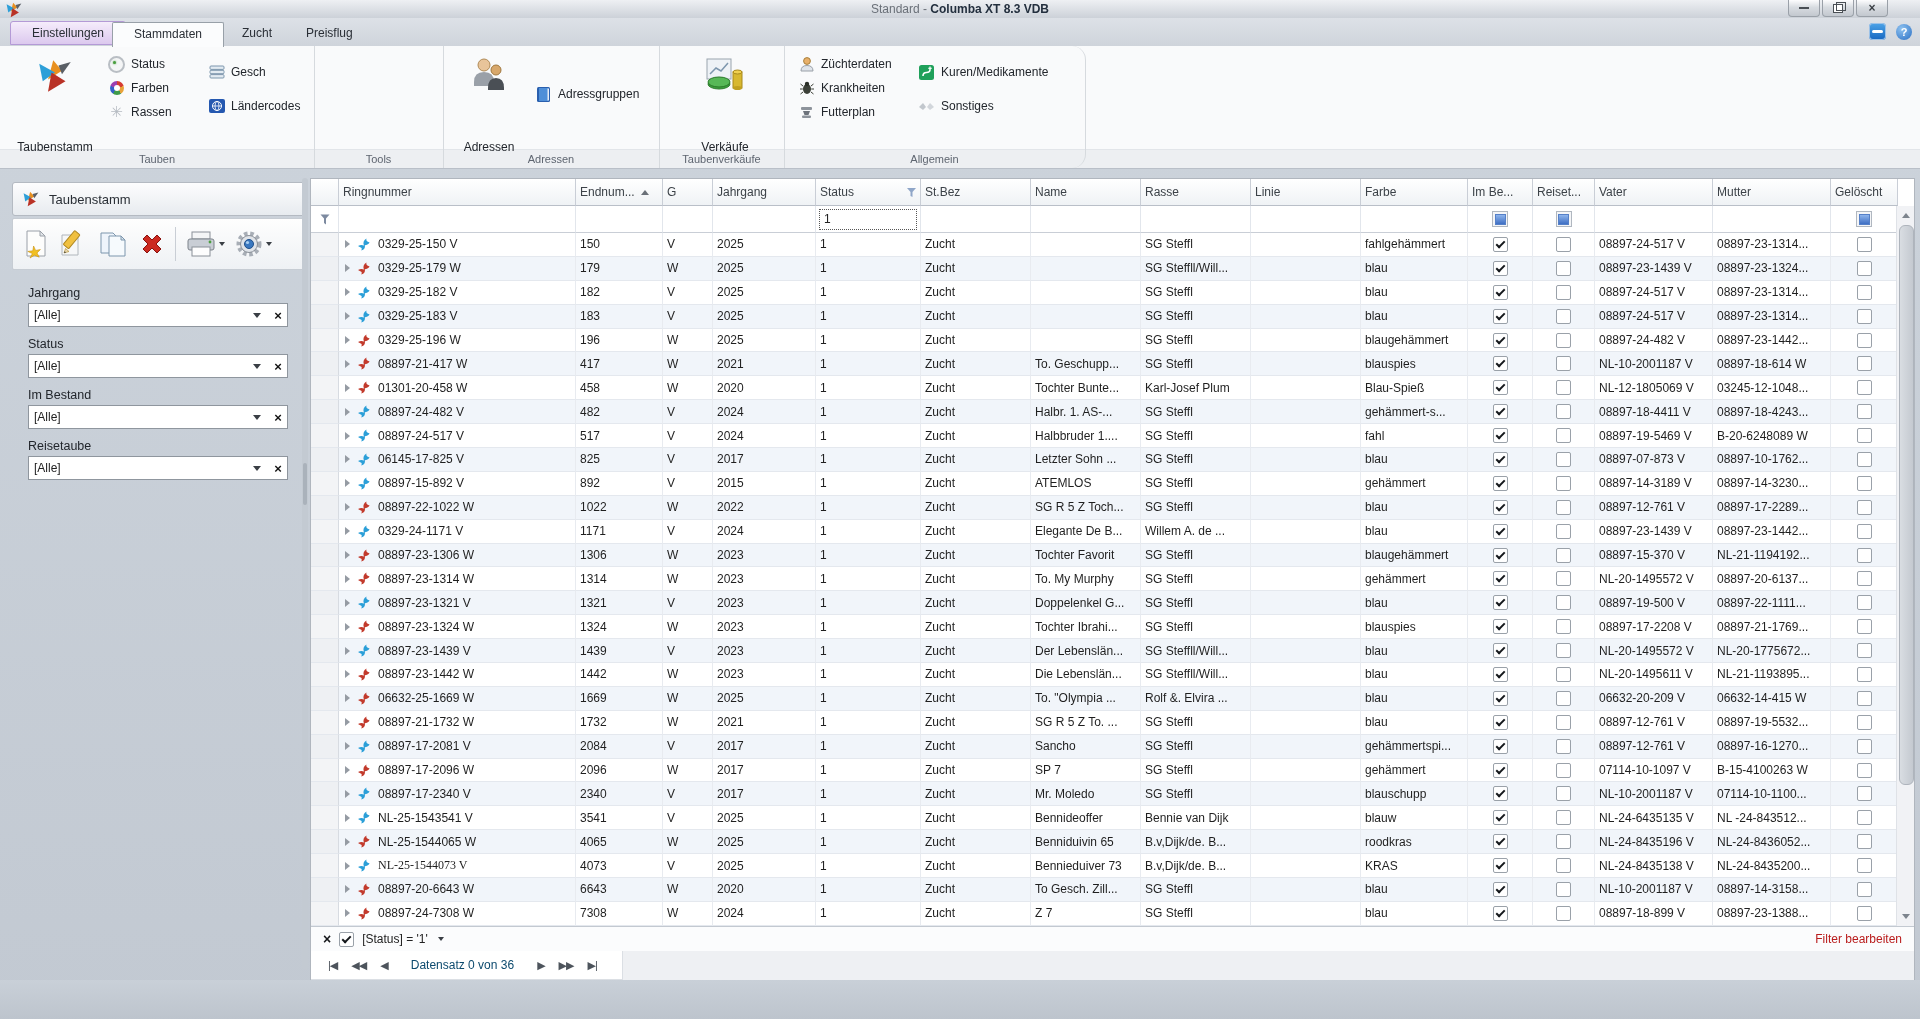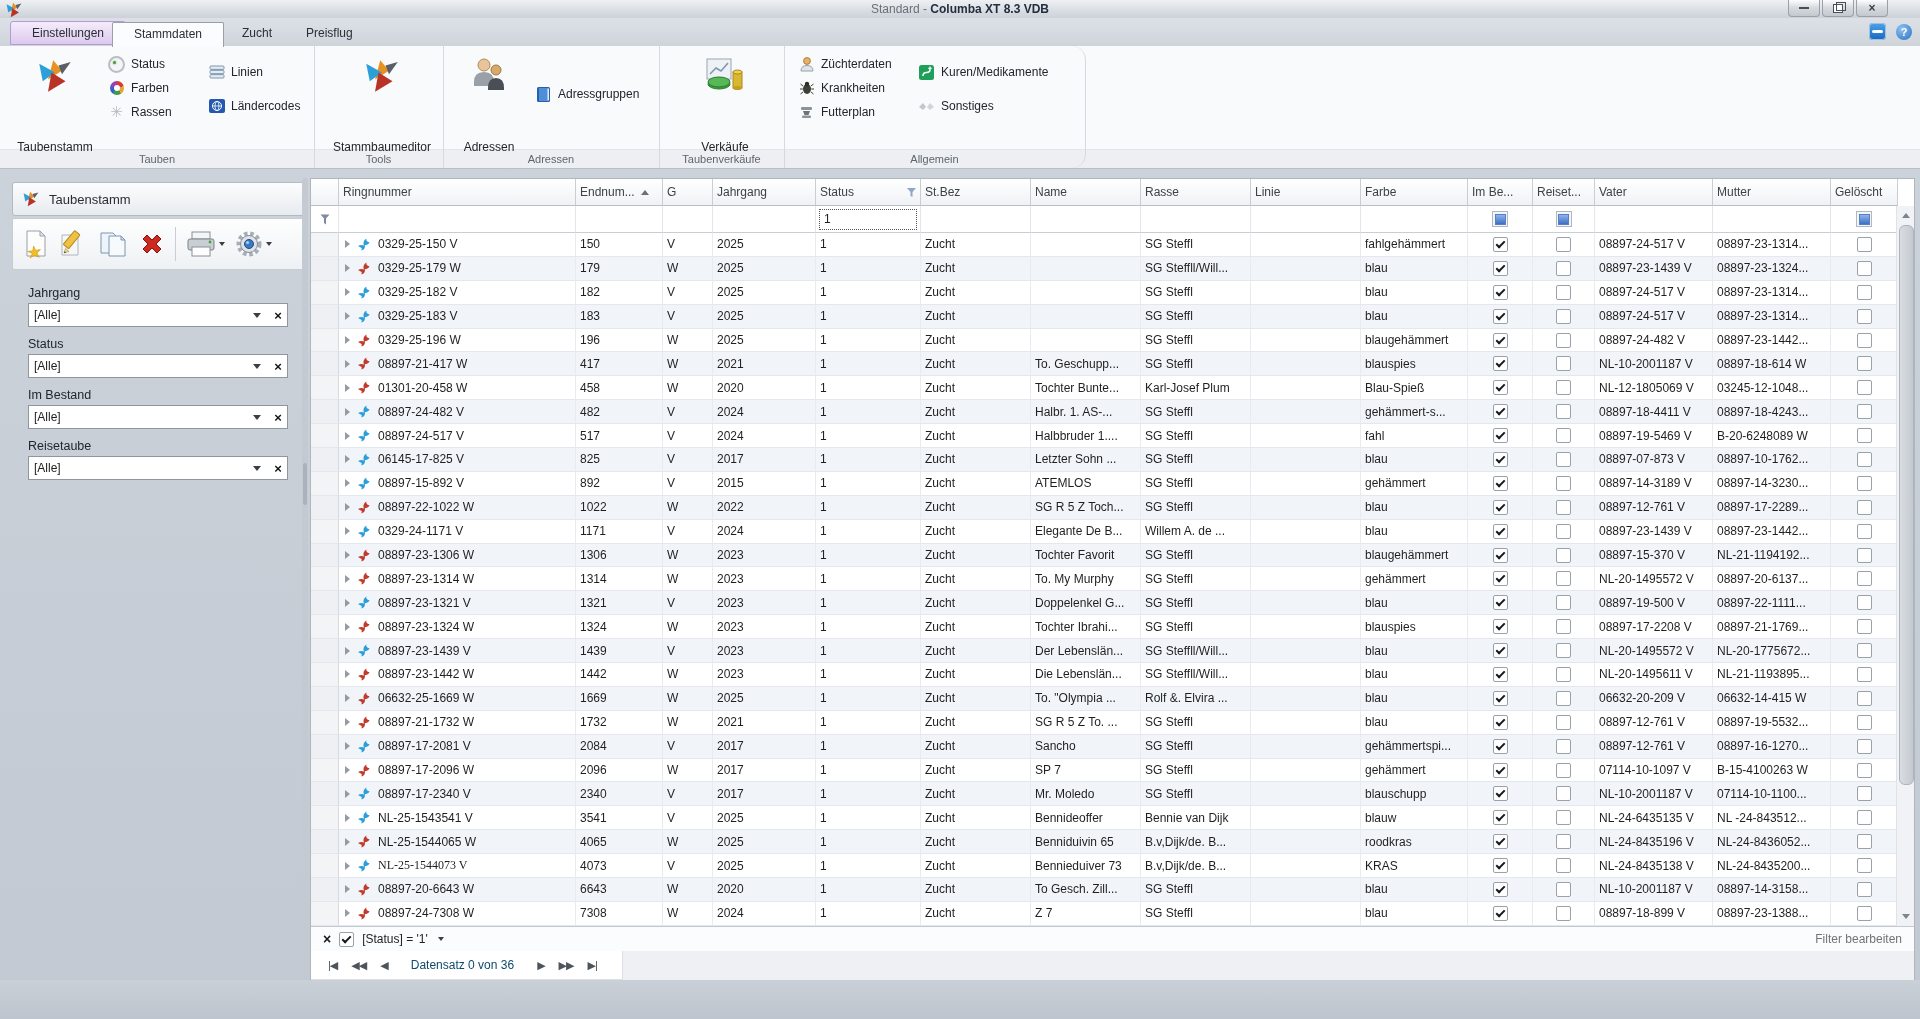--- a/index.html
+++ b/index.html
@@ -109,21 +109,21 @@
   .varr.up{top:1px;} .varr.down{bottom:1px;}
   .tri-up{width:0;height:0;border-left:4px solid transparent;border-right:4px solid transparent;border-bottom:5px solid #7d848d;}
   .tri-down{width:0;height:0;border-left:4px solid transparent;border-right:4px solid transparent;border-top:5px solid #7d848d;}
   .vthumb{position:absolute;left:2px;top:19px;width:13px;height:558px;background:linear-gradient(90deg,#d9dde2,#c4c9d0);border:1px solid #aeb4bc;border-radius:6px;}
   
   .filterbar{position:absolute;left:0;right:0;top:747px;height:25px;border-top:1px solid #c3c9d1;
     background:#fbfcfd;display:flex;align-items:center;padding:0 8px;box-sizing:border-box;}
   .filterbar .fx{font-size:14px;font-weight:bold;color:#16181b;margin:0 8px 0 4px;}
   .filterbar .cb{margin-right:8px;}
   .fexpr{font-size:12px;color:#222;margin-right:10px;}
-  .fedit{margin-left:auto;font-size:12px;color:#737373;padding-right:4px;}
+  .fedit{margin-left:auto;font-size:12px;color:#b91c1c;padding-right:4px;}
   
   .navbar{position:absolute;left:0;right:0;top:772px;height:29px;background:#eef0f3;}
   .navinner{position:absolute;left:0;top:0;width:312px;height:29px;background:#fff;border-right:1px solid #dbdfe4;border-bottom:1px solid #dbdfe4;
     display:flex;align-items:center;gap:4px;padding-left:12px;box-sizing:border-box;}
   .navbtn{font-size:11px;color:#4d545c;padding:0 5px;letter-spacing:-1px;}
   .navtext{font-size:12px;color:#0c4a6e;padding:0 14px;}
   .bottomstrip{position:absolute;left:0;right:0;bottom:0;height:39px;background:linear-gradient(#c9d0d8,#bdc4cd);}
   svg{display:block;}
 </style>
 </head>
@@ -196,49 +196,38 @@
     </div>
     <div class="scol" style="left:208px;top:14px;gap:10px;">
       <div class="smallitem">
         <span class="ic16">
           <svg width="16" height="14" viewBox="0 0 16 14">
             <rect x="1" y="1" width="14" height="3.4" rx="1" fill="#e3ebf2" stroke="#7d96ad"></rect>
             <rect x="1" y="5.3" width="14" height="3.4" rx="1" fill="#e3ebf2" stroke="#7d96ad"></rect>
             <rect x="1" y="9.6" width="14" height="3.4" rx="1" fill="#e3ebf2" stroke="#7d96ad"></rect>
           </svg>
         </span>
-        <span>Linien</span>
+        <span>Gesch</span>
       </div>
       <div class="smallitem">
         <span class="ic16">
           <svg width="16" height="14" viewBox="0 0 16 14">
             <rect width="16" height="14" rx="2" fill="#2558b0"></rect>
             <circle cx="8" cy="7" r="4.5" fill="none" stroke="#fff" stroke-width="1"></circle>
             <ellipse cx="8" cy="7" rx="2" ry="4.5" fill="none" stroke="#fff" stroke-width="0.8"></ellipse>
             <line x1="3.5" y1="7" x2="12.5" y2="7" stroke="#fff" stroke-width="0.8"></line>
           </svg>
         </span>
         <span>Ländercodes</span>
       </div>
     </div>
     <div class="glabel">Tauben</div>
   </div>
 
   <div class="rgroup" style="left:314px;width:129px;">
-    <div class="bigbtn" style="left:9px;width:110px;">
-      <span class="logo40">
-          <svg width="42" height="40" viewBox="0 0 24 22">
-    <path fill="#e89020" d="M11 2 L16 8 L8 13 Z"></path>
-    <path fill="#2d9fd8" d="M3 4 L12 9 L5 14 Z"></path>
-    <path fill="#5a5f66" d="M14 5 L21 3 L16 10 Z"></path>
-    <path fill="#b93226" d="M8 20 L10 9 L18 14 Z"></path>
-  </svg>
-        </span>
-      <span class="blabel">Stammbaumeditor</span>
-    </div>
     <div class="glabel">Tools</div>
   </div>
 
   <div class="rgroup" style="left:443px;width:216px;">
     <div class="bigbtn" style="left:6px;width:72px;">
       <span>
         <svg width="38" height="40" viewBox="0 0 38 40">
           <circle cx="14" cy="9" r="6" fill="#e8c49a" stroke="#b08a56"></circle>
           <path d="M4 26 Q4 16 14 16 Q24 16 24 26 L24 30 L4 30 Z" fill="#9aa0a8"></path>
           <circle cx="26" cy="14" r="5" fill="#d8a86c" stroke="#a07840"></circle>

